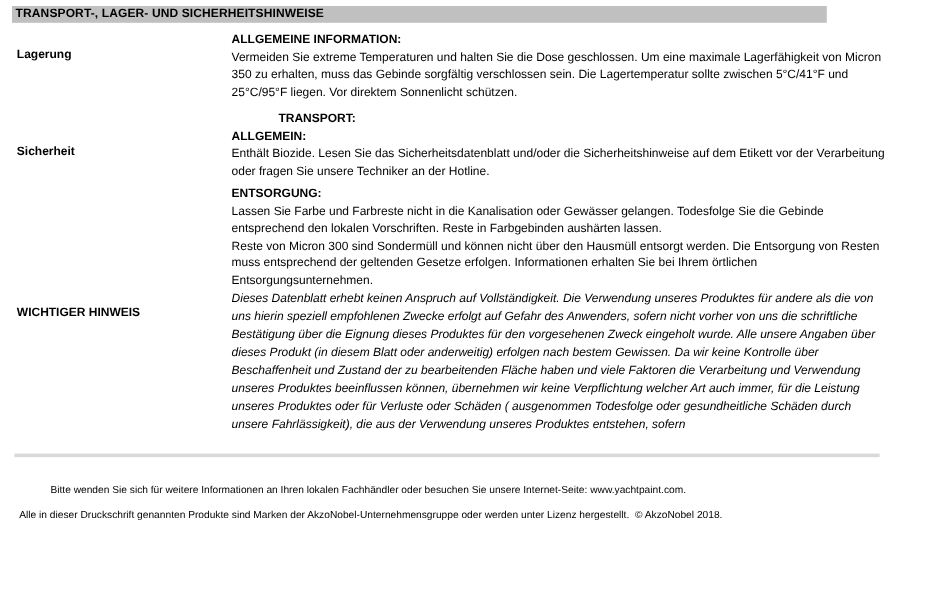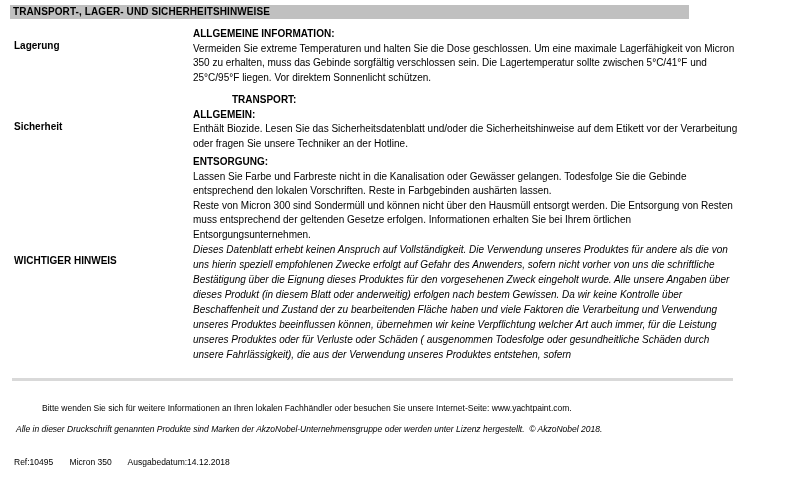--- a/index.html
+++ b/index.html
@@ -67,21 +67,20 @@
     left: 14px; top: 403px;
     font-size: 8.5px;
     white-space: pre-wrap;
     margin-left: 28px;
   }
   .footer-line2 {
     position: absolute;
     left: 16px; top: 424px;
     font-size: 8.5px;
     white-space: pre-wrap;
-    font-style: italic;
   }
   .ref-line {
     position: absolute;
     left: 14px; top: 457px;
     font-size: 8.5px;
   }
   .ref-line span { margin-right: 14px; }
 </style>
 </head>
 <body>
@@ -126,19 +125,14 @@
     </div>
 
   </div>
 
   <div class="divider"></div>
 
   <div class="footer-line1">Bitte wenden Sie sich für weitere Informationen an Ihren lokalen Fachhändler oder besuchen Sie unsere Internet-Seite: www.yachtpaint.com.</div>
 
   <div class="footer-line2">Alle in dieser Druckschrift genannten Produkte sind Marken der AkzoNobel-Unternehmensgruppe oder werden unter Lizenz hergestellt.  © AkzoNobel 2018.</div>
 
-  <div class="ref-line">
-    <span>Ref:10495</span>
-    <span>Micron 350</span>
-    <span>Ausgabedatum:14.12.2018</span>
-  </div>
 
 </div>
 
 </body></html>

